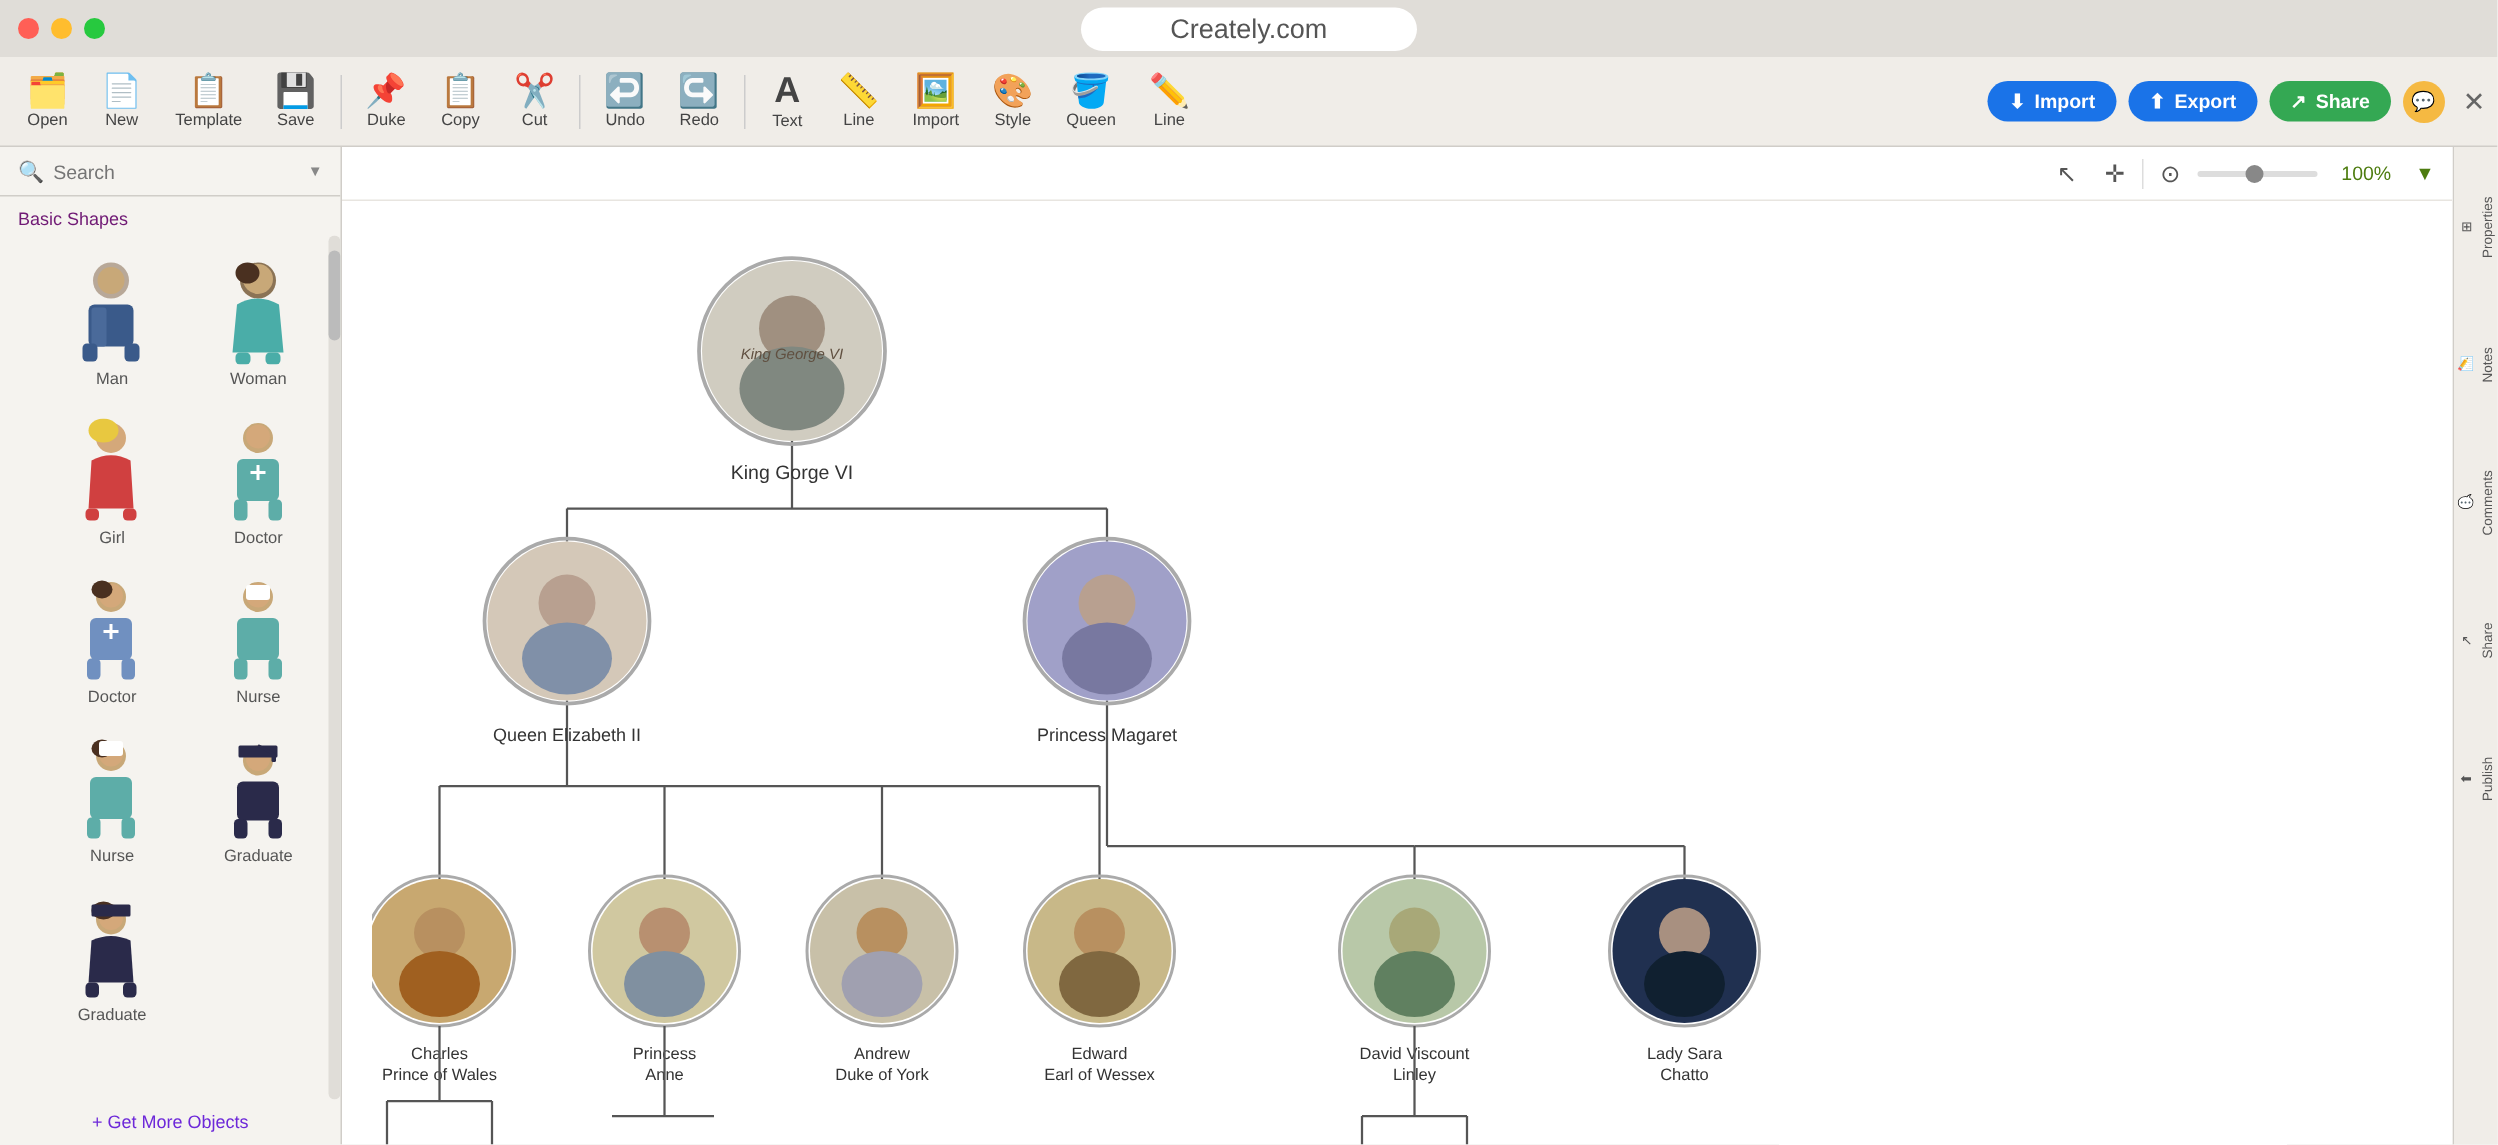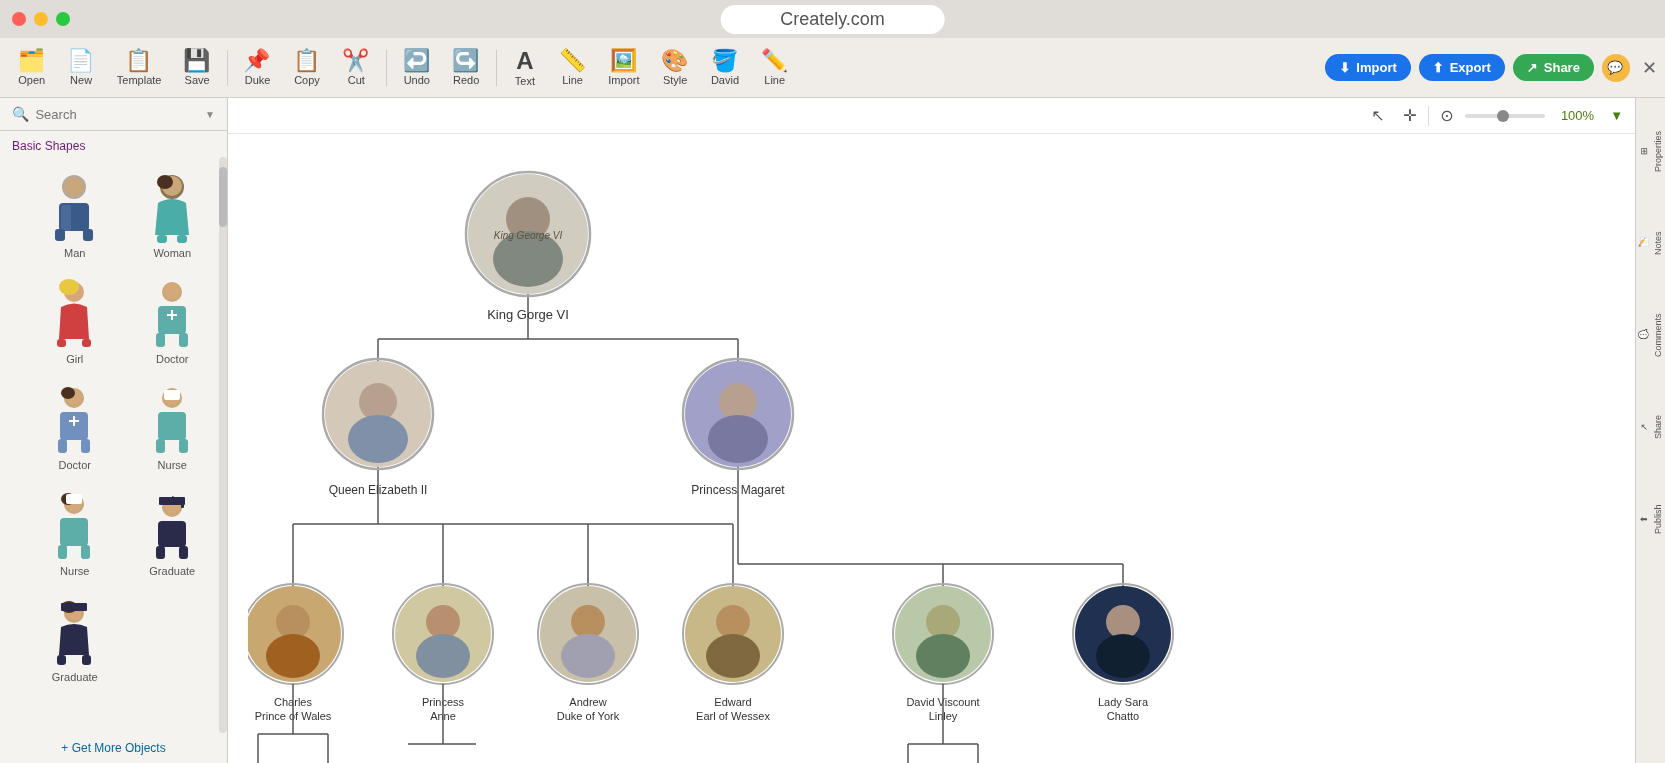--- a/index.html
+++ b/index.html
@@ -80,21 +80,21 @@
     .shapes-grid {
       display: grid; grid-template-columns: 1fr 1fr;
       gap: 4px; padding: 8px; overflow-y: auto; flex: 1;
     }
     .shape-item {
       display: flex; flex-direction: column; align-items: center;
       padding: 8px 4px; cursor: pointer; border-radius: 6px; gap: 4px;
     }
     .shape-label { font-size: 11px; color: #555; }
     .shape-figure { width: 60px; height: 70px; display: flex; align-items: center; justify-content: center; }
-    .get-more { color: #0369a1; font-size: 12px; padding: 8px; text-align: center; cursor: pointer; font-weight: 500; }
+    .get-more { color: #6d28d9; font-size: 12px; padding: 8px; text-align: center; cursor: pointer; font-weight: 500; }
 
     
     .canvas-area {
       flex: 1; background: white; position: relative; overflow: hidden;
     }
     .canvas-toolbar {
       position: absolute; top: 0; right: 0; left: 0; height: 36px;
       display: flex; align-items: center; justify-content: flex-end;
       padding: 0 12px; gap: 8px; border-bottom: 1px solid #e8e5e0;
       background: white; z-index: 10;
@@ -190,21 +190,21 @@
   <div class="tool-item">
     <div class="tool-icon">🖼️</div>
     <span>Import</span>
   </div>
   <div class="tool-item">
     <div class="tool-icon">🎨</div>
     <span>Style</span>
   </div>
   <div class="tool-item">
     <div class="tool-icon">🪣</div>
-    <span>David</span>
+    <span>Queen</span>
   </div>
   <div class="tool-item">
     <div class="tool-icon">✏️</div>
     <span>Line</span>
   </div>
 
   <div class="toolbar-right">
     <button class="btn-import">
       <span>⬇</span>
       <span>Import</span>

